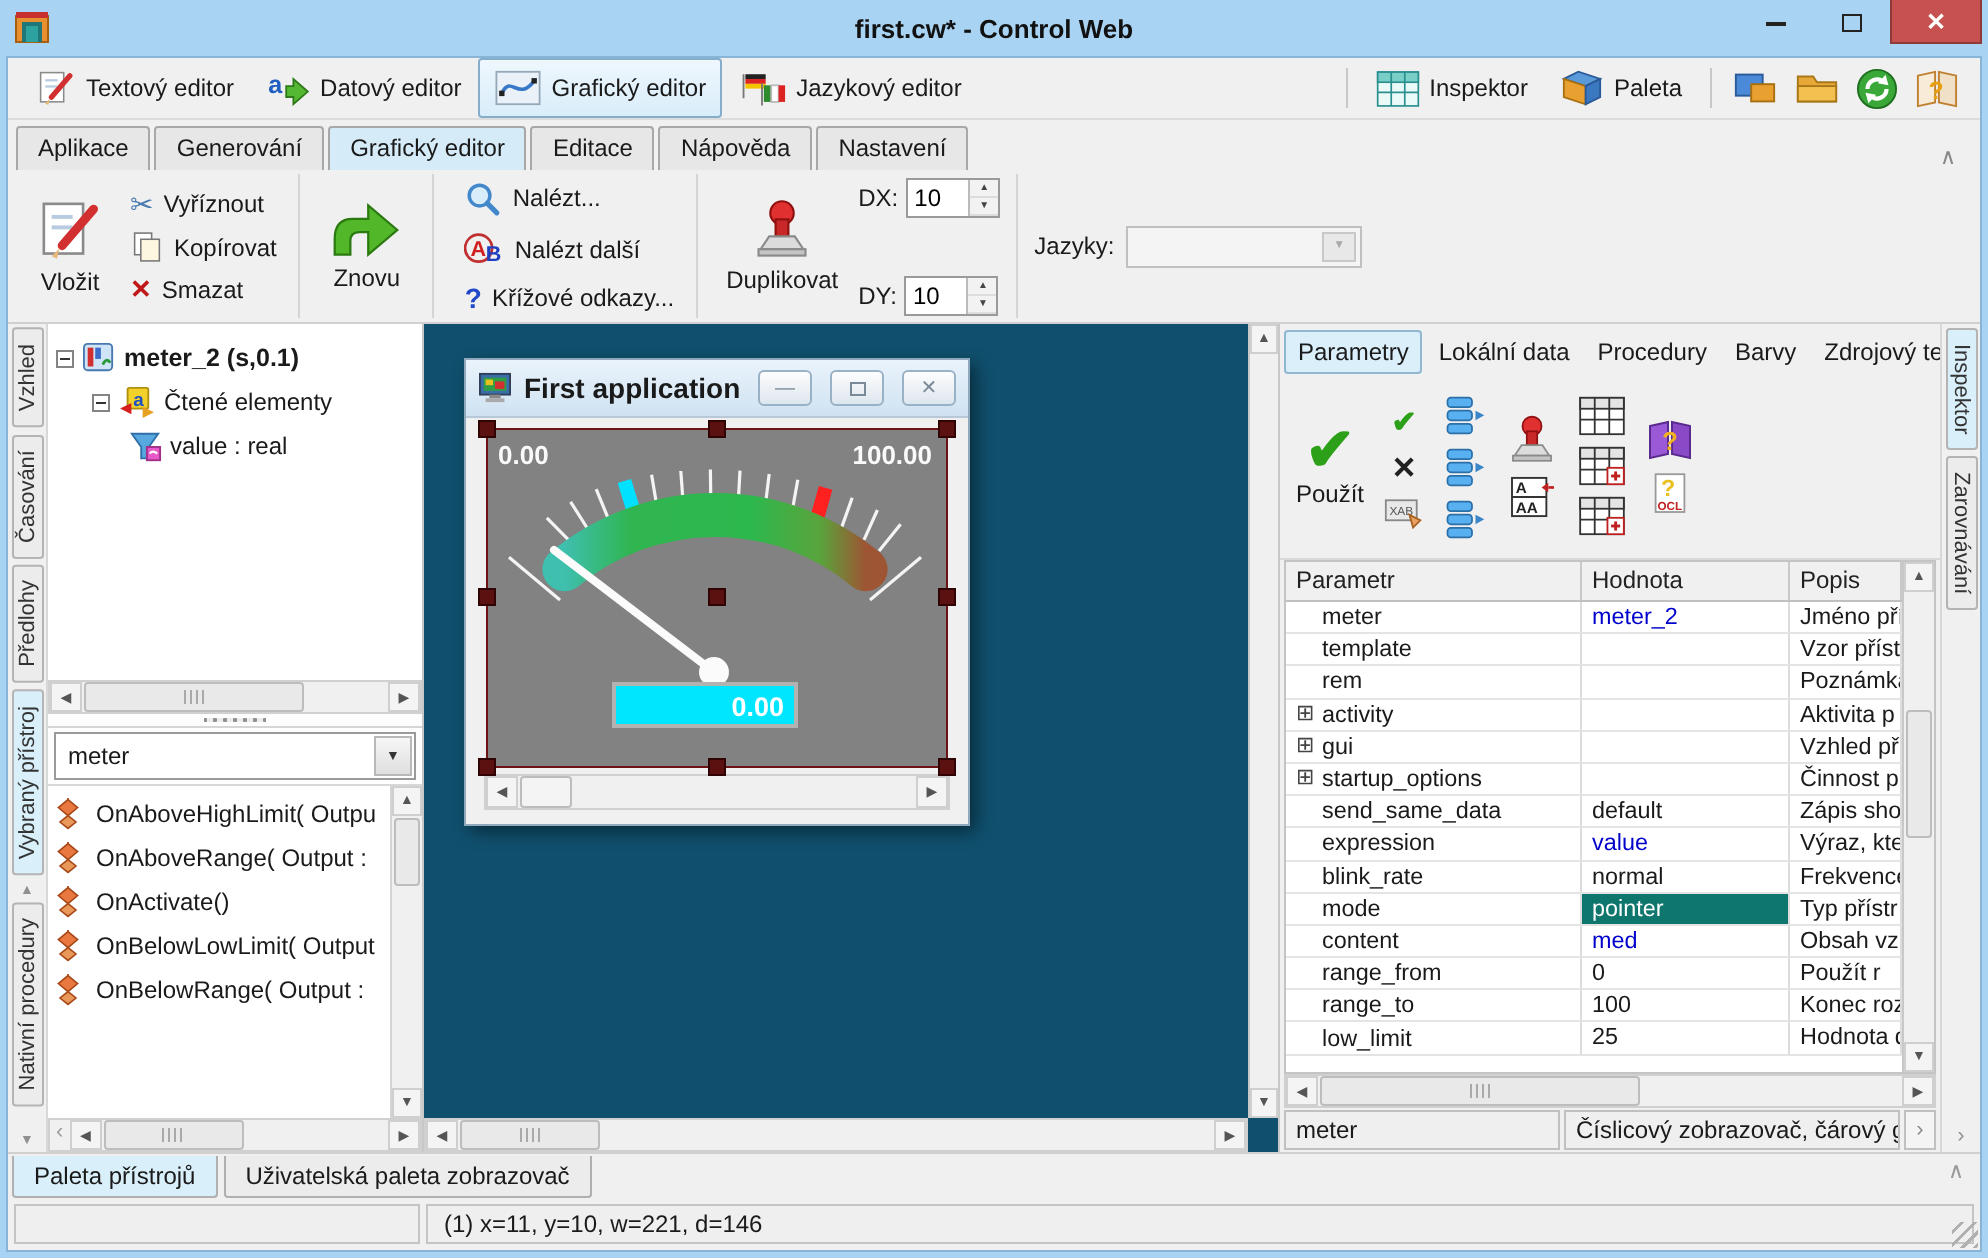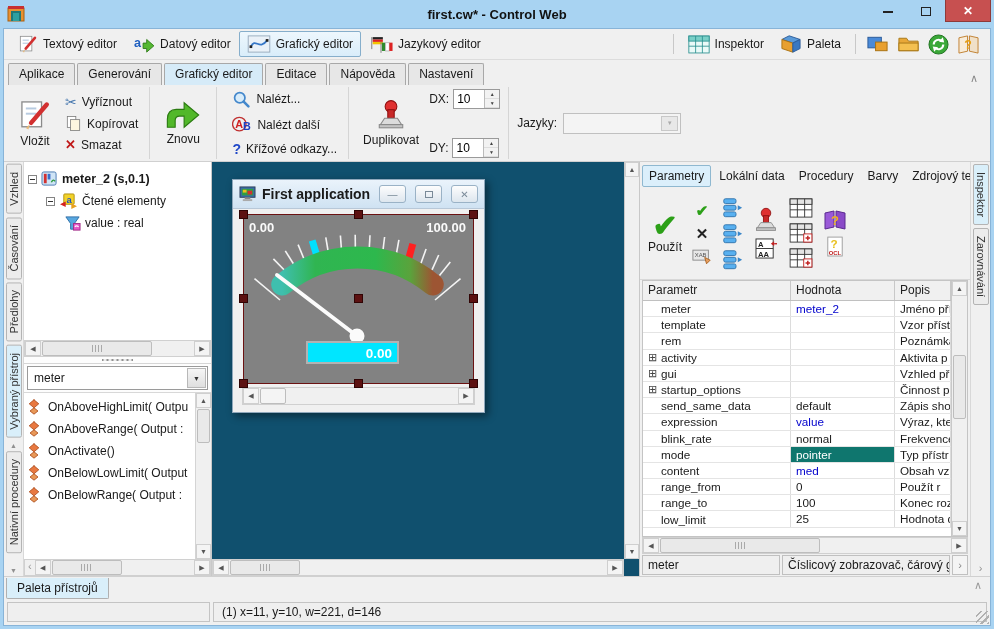--- a/index.html
+++ b/index.html
@@ -15,21 +15,21 @@
   .winbtn { width:38px; display:flex; align-items:center; justify-content:center; font-size:12px; color:#222; cursor:default; }
   .winbtn.close { width:46px; background:#c75050; color:#fff; border:1px solid #8e3a3a; border-top:none; }
   .glyph-max { width:10px; height:9px; border:1px solid #222; display:inline-block; }
   .glyph-min { width:10px; height:3px; border-bottom:2px solid #222; display:inline-block; }
   .glyph-x { font-weight:bold; }
 
   
   .shell { flex:1; background:#f0f0f0; border:1px solid #88b4d8; display:flex; flex-direction:column; overflow:hidden; }
 
   
-  .toolbar { height:31px; display:flex; align-items:center; padding:0 6px; background:#f0f0f0; border-bottom:1px solid #dcdcdc; }
+  .toolbar { height:31px; display:flex; padding:0 6px; background:#f0f0f0; border-bottom:1px solid #dcdcdc; }
   .tbtn { display:flex; align-items:center; gap:5px; padding:3px 7px; border:1px solid transparent; border-radius:2px; white-space:nowrap; }
   .tbtn.sel { background:linear-gradient(#eef7fd,#d9edfa); border-color:#86aecb; }
   .tsep { width:1px; height:20px; background:#c8c8c8; margin:0 6px; }
   .toolbar .right { margin-left:auto; display:flex; align-items:center; }
   .iconbtn { padding:2px 4px; display:flex; align-items:center; }
 
   
   .menutabs { height:25px; display:flex; align-items:flex-end; padding:0 4px; background:#f0f0f0; }
   .mtab { padding:3px 10px 4px; border:1px solid #a8a8a8; border-bottom:none; background:#e7e7e7; margin-right:2px; border-radius:2px 2px 0 0; white-space:nowrap; }
   .mtab.sel { background:#d6ebf8; }
@@ -131,21 +131,21 @@
   .v-sel { background:#0f766e; color:#fff; }
   .tbl-vscroll { width:16px; flex:none; background:#f0f0f0; border-left:1px solid #c8c8c8; display:flex; flex-direction:column; }
   .insp-hscroll { margin:0 2px; }
   .insp-footer { height:22px; display:flex; align-items:stretch; gap:2px; padding:1px 2px; }
   .ffield { border:1px solid #c0c0c0; background:#efefef; padding:2px 5px; white-space:nowrap; overflow:hidden; }
   .ffield.a { width:138px; }
   .ffield.b { flex:1; }
   .fexp { width:16px; border:1px solid #c0c0c0; background:#f4f4f4; color:#888; display:flex; align-items:center; justify-content:center; font-size:11px; }
 
   
-  .bottomtabs { height:23px; display:flex; align-items:flex-start; padding:1px 2px 0; background:#f0f0f0; border-top:1px solid #d0d0d0; position:relative;flex-direction:column; }
+  .bottomtabs { height:23px; display:flex; align-items:flex-start; padding:1px 2px 0; background:#f0f0f0; border-top:1px solid #d0d0d0; position:relative; }
   .btab { padding:3px 10px; border:1px solid #b0b0b0; border-top:none; background:#ececec; margin-right:3px; border-radius:0 0 2px 2px; white-space:nowrap; }
   .btab.sel { background:#d9effa; }
   .bottomtabs .chev { position:absolute; right:8px; top:2px; color:#999; font-size:11px; }
   .statusbar { height:26px; display:flex; align-items:center; gap:3px; padding:2px 3px; background:#f0f0f0; position:relative; }
   .spanel { height:20px; border:1px solid #c4c4c4; background:#efefef; display:flex; align-items:center; padding:0 8px; white-space:nowrap; overflow:hidden; }
   .spanel.a { width:203px; }
   .spanel.b { flex:1; }
   .grip { position:absolute; right:1px; bottom:1px; width:13px; height:13px; background:repeating-linear-gradient(135deg,transparent 0 3px,#b0b0b0 3px 4.5px); }
   .chevL { color:#999; font-size:11px; padding:0 3px; }
   svg.ic { display:block; flex:none; }

